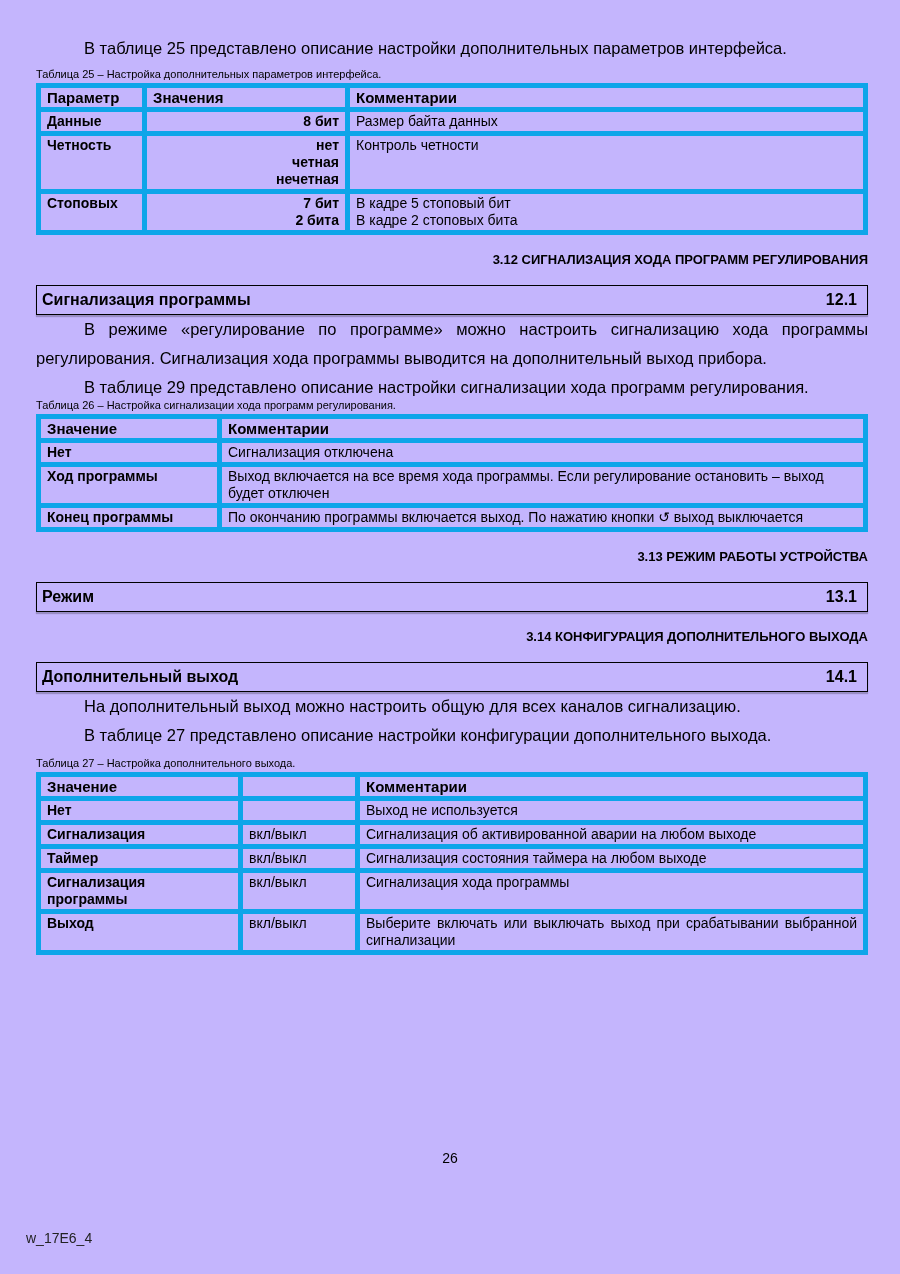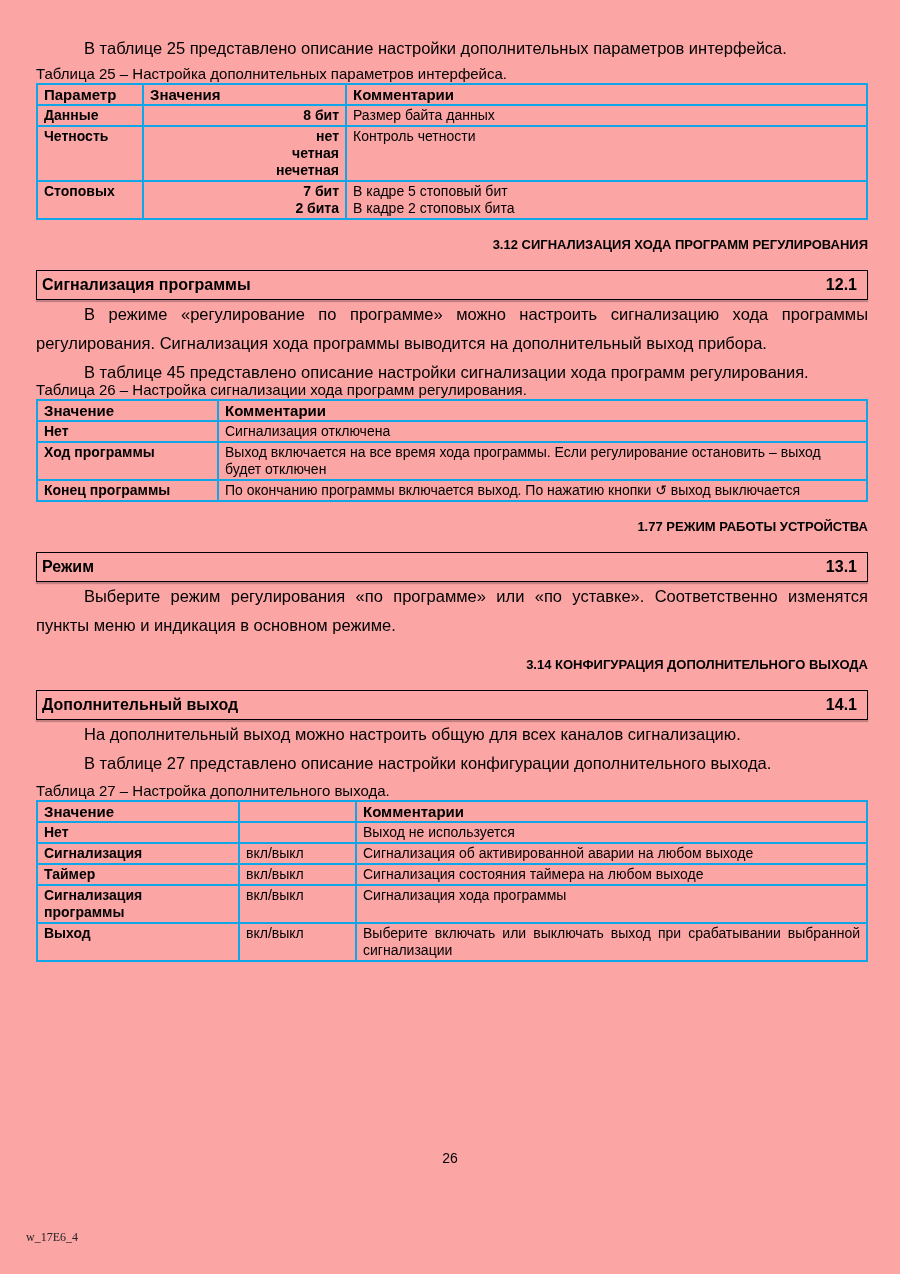--- a/index.html
+++ b/index.html
@@ -1,48 +1,48 @@
 <!DOCTYPE html>
 <html lang="ru"><head>
 <meta charset="utf-8">
 <style>
   html,body { margin:0; padding:0; background:#fff; }
   .page {
     position:relative;
     width:900px; height:1274px;
-    background:#fca5a5; color:#000;
+    background:#c4b5fd; color:#000;
     font-family:"Liberation Sans", sans-serif;
     box-sizing:border-box;
     padding:34px 32px 0 36px;
     overflow:hidden;
   }
   p.body {
     margin:0;
     font-size:16.5px; line-height:29px;
     text-align:justify;
   }
   p.ind { text-indent:48px; }
   .caption {
-    font-size:15px; line-height:18px;
+    font-size:11px; line-height:18px;
     margin:2px 0 0 0;
   }
   h2.sect {
     font-size:13px; line-height:22px;
     margin:14px 0 14px 48px;
     font-weight:bold;
     text-align:right;
   }
   table.tbl {
     width:100%;
     border-collapse:collapse;
     font-size:14px; line-height:17px;
     table-layout:fixed;
   }
   .tbl th, .tbl td {
-    border:2px solid #0ea5e9;
+    border:5px solid #0ea5e9;
     padding:1px 6px;
     vertical-align:top;
     overflow:hidden;
   }
   .tbl th {
     text-align:left; font-weight:bold; font-size:15px;
   }
   .b { font-weight:bold; }
   .right { text-align:right; padding-right:8px; }
   .pre { white-space:pre-line; }
@@ -64,22 +64,22 @@
   .mt22 { margin-top:22px; }
   .mt10 { margin-top:10px; }
   .cap26 { margin-top:-6px; }
   .cap27 { margin-top:4px; }
   .pagenum {
     position:absolute; top:1150px; left:0; right:0;
     text-align:center; font-size:14px;
   }
   .doccode {
     position:absolute; top:1230px; left:26px;
-    font-family:Liberation Serif, serif;
-    font-size:12px; color:#222;
+    font-family:Liberation Sans, sans-serif;
+    font-size:14px; color:#222;
   }
 </style>
 </head>
 <body>
 
 <div class="page">
 
   <p class="body ind">В таблице 25 представлено описание настройки дополнительных параметров интерфейса.</p>
 
   <div class="caption">Таблица 25 – Настройка дополнительных параметров интерфейса.</div>
@@ -118,21 +118,21 @@
   </table>
 
   <h2 class="sect">3.12 СИГНАЛИЗАЦИЯ ХОДА ПРОГРАММ РЕГУЛИРОВАНИЯ</h2>
 
   <div class="menubox">
     <span>Сигнализация программы</span>
     <span>12.1</span>
   </div>
 
   <p class="body ind mt30">В режиме «регулирование по программе» можно настроить сигнализацию хода программы регулирования. Сигнализация хода программы выводится на дополнительный выход прибора.</p>
-  <p class="body ind">В таблице 45 представлено описание настройки сигнализации хода программ регулирования.</p>
+  <p class="body ind">В таблице 29 представлено описание настройки сигнализации хода программ регулирования.</p>
 
   <div class="caption cap26">Таблица 26 – Настройка сигнализации хода программ регулирования.</div>
   <table class="tbl t26">
     <colgroup>
         <col class="c1">
         <col class="c2">
       </colgroup>
     <tbody>
     <tr>
       <th>Значение</th>
@@ -146,28 +146,27 @@
       <td class="b">Ход программы</td>
       <td>Выход включается на все время хода программы. Если регулирование остановить – выход будет отключен</td>
     </tr>
     <tr>
       <td class="b">Конец программы</td>
       <td>По окончанию программы включается выход. По нажатию кнопки ↺ выход выключается</td>
     </tr>
     </tbody>
   </table>
 
-  <h2 class="sect mt22">1.77 РЕЖИМ РАБОТЫ УСТРОЙСТВА</h2>
+  <h2 class="sect mt22">3.13 РЕЖИМ РАБОТЫ УСТРОЙСТВА</h2>
 
   <div class="menubox">
     <span>Режим</span>
     <span>13.1</span>
   </div>
 
-  <p class="body ind mt26">Выберите режим регулирования «по программе» или «по уставке». Соответственно изменятся пункты меню и индикация в основном режиме.</p>
 
   <h2 class="sect mt10">3.14 КОНФИГУРАЦИЯ ДОПОЛНИТЕЛЬНОГО ВЫХОДА</h2>
 
   <div class="menubox">
     <span>Дополнительный выход</span>
     <span>14.1</span>
   </div>
 
   <p class="body ind mt24">На дополнительный выход можно настроить общую для всех каналов сигнализацию.</p>
   <p class="body ind">В таблице 27 представлено описание настройки конфигурации дополнительного выхода.</p>

